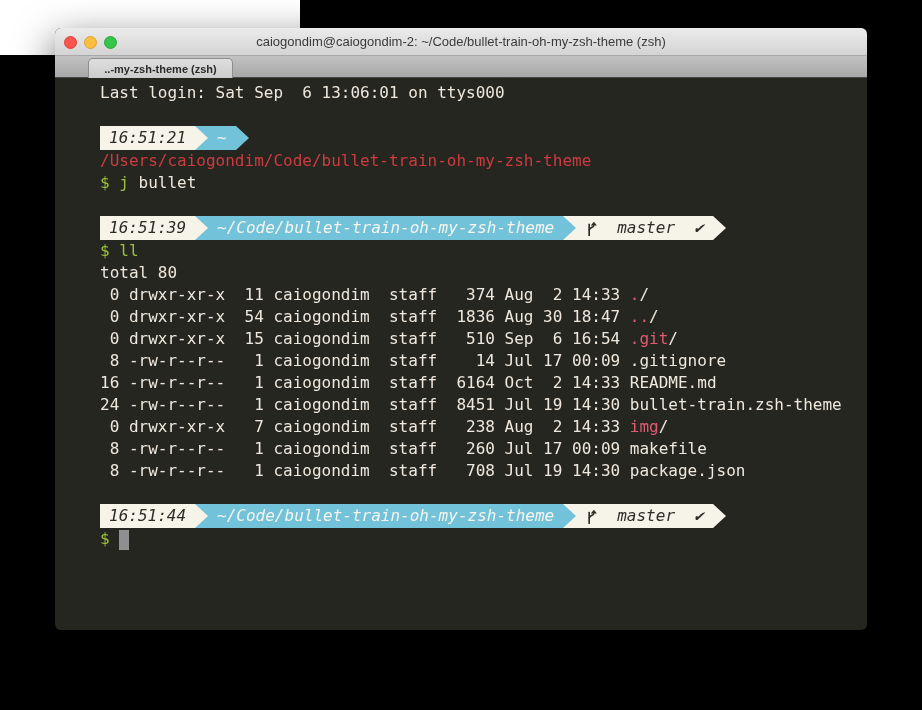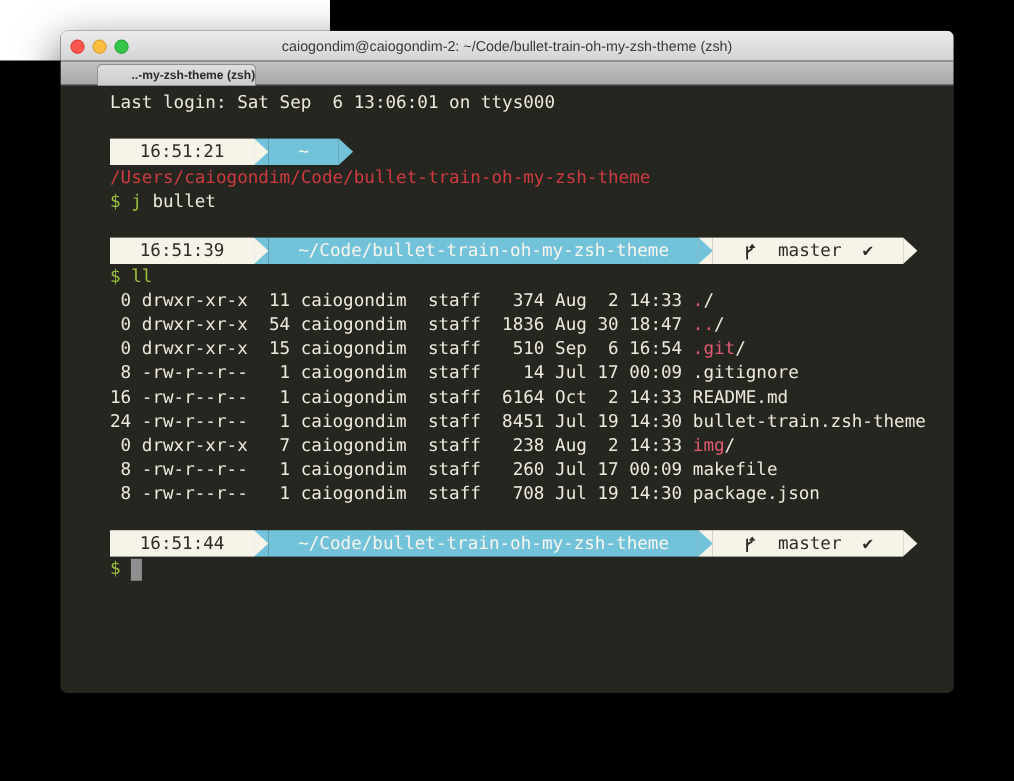--- a/index.html
+++ b/index.html
@@ -35,36 +35,36 @@
   .light.red{background:#fb5550;border-color:#e04138;}
   .light.yellow{background:#fcbe3f;border-color:#dfa134;}
   .light.green{background:#35c649;border-color:#2aa73a;}
 
   
   .tabbar{height:22px;background:linear-gradient(#c2c2c2,#a8a8a8);
           border-bottom:1px solid #4a4a4a;position:relative;}
   .tab{position:absolute;left:33px;top:2px;width:145px;height:20px;
        background:linear-gradient(#dedede,#cccccc);
        border:1px solid #8e8e8e;border-bottom:none;border-radius:5px 5px 0 0;
-       display:flex;align-items:center;justify-content:flex-end;}
+       display:flex;align-items:center;justify-content:center;}
   .tab-label{font-size:11px;font-weight:bold;color:#2b2b2b;}
 
   
   .terminal{height:551px;background:var(--term-bg);padding:4px 7px;
             font-family:"DejaVu Sans Mono","Liberation Mono",monospace;
             font-size:16px;line-height:22px;color:var(--term-fg);cursor:text;margin-left:38px;}
   .t-line{white-space:pre;height:22px;}
   .blank-line{height:22px;}
   .green{color:var(--green);}
   .red{color:var(--red);}
   .pink{color:var(--pink);}
 
   
   .prompt{display:flex;height:24px;align-items:stretch;}
-  .seg{display:flex;align-items:center;padding:0 27px;font-size:16px;}
+  .seg{display:flex;align-items:center;padding:0 9px;font-size:16px;font-style:italic;}
   .seg.cream{background:var(--cream);color:var(--seg-dark);}
   .seg.blue{background:var(--blue);color:#f7f5ee;}
   .seg.git{gap:19px;}
   .arr{width:0;height:0;
        border-top:12px solid transparent;
        border-bottom:12px solid transparent;
        border-left:13px solid transparent;}
   .arr.from-cream{border-left-color:var(--cream);}
   .arr.from-blue{border-left-color:var(--blue);}
   .arr.to-blue{background-color:var(--blue);}
@@ -132,20 +132,21 @@
           <path d="M4.5 11 C4.5 7.5 9.5 8.5 9.5 5.5" stroke="#2d2d27" stroke-width="1.8" fill="none"></path>
           <polygon points="6.2,5.8 9.5,1.6 12.8,5.8" fill="#2d2d27"></polygon>
         </svg>
         <span>master</span>
         <span>✔</span>
       </span>
       <span class="arr from-cream to-term"></span>
     </div>
 
     <div class="t-line"><span class="green">$ </span><span class="green">ll</span></div>
+    <div class="t-line">total 80</div>
 
     <div class="t-line"><span> 0 drwxr-xr-x  11 caiogondim  staff   374 Aug  2 14:33 </span><span class="pink">.</span><span>/</span></div>
     <div class="t-line"><span> 0 drwxr-xr-x  54 caiogondim  staff  1836 Aug 30 18:47 </span><span class="pink">..</span><span>/</span></div>
     <div class="t-line"><span> 0 drwxr-xr-x  15 caiogondim  staff   510 Sep  6 16:54 </span><span class="pink">.git</span><span>/</span></div>
     <div class="t-line"><span> 8 -rw-r--r--   1 caiogondim  staff    14 Jul 17 00:09 </span><span>.gitignore</span><span></span></div>
     <div class="t-line"><span>16 -rw-r--r--   1 caiogondim  staff  6164 Oct  2 14:33 </span><span>README.md</span><span></span></div>
     <div class="t-line"><span>24 -rw-r--r--   1 caiogondim  staff  8451 Jul 19 14:30 </span><span>bullet-train.zsh-theme</span><span></span></div>
     <div class="t-line"><span> 0 drwxr-xr-x   7 caiogondim  staff   238 Aug  2 14:33 </span><span class="pink">img</span><span>/</span></div>
     <div class="t-line"><span> 8 -rw-r--r--   1 caiogondim  staff   260 Jul 17 00:09 </span><span>makefile</span><span></span></div>
     <div class="t-line"><span> 8 -rw-r--r--   1 caiogondim  staff   708 Jul 19 14:30 </span><span>package.json</span><span></span></div>

